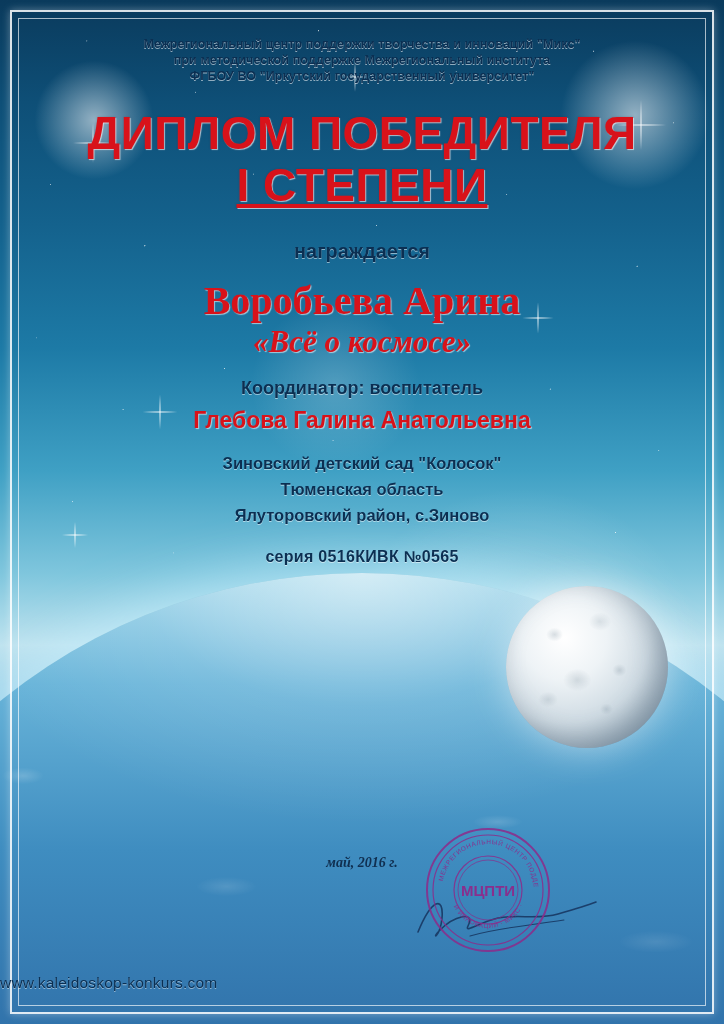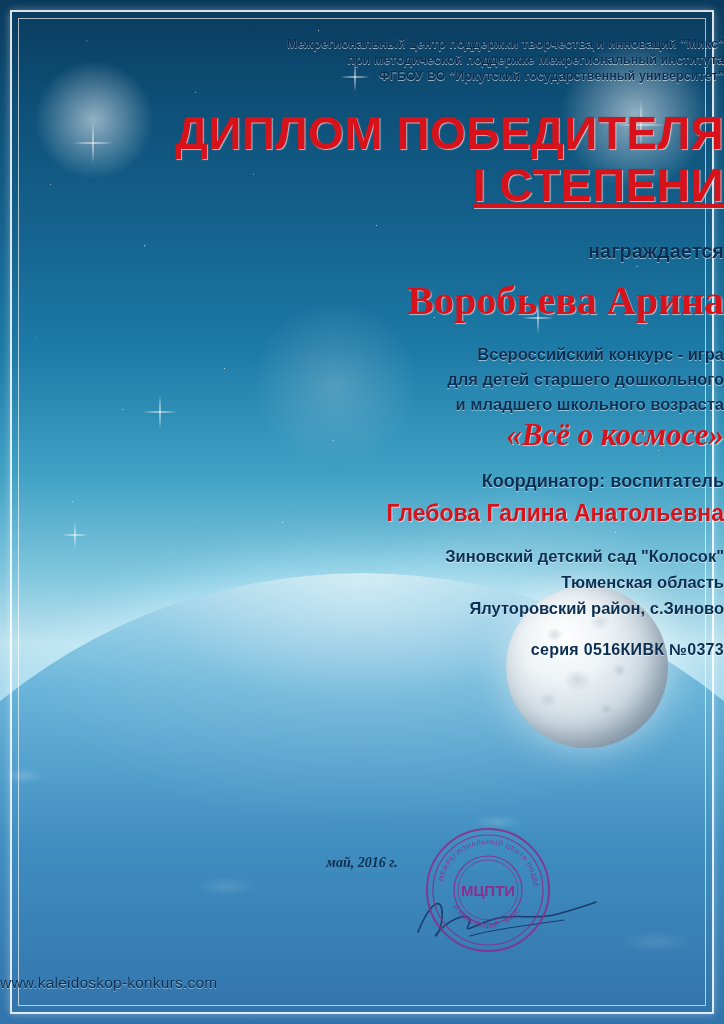--- a/index.html
+++ b/index.html
@@ -144,21 +144,21 @@
   }
   .frame-inner {
     position: absolute;
     left: 18px; top: 18px; right: 18px; bottom: 18px;
     border: 1px solid rgba(255,255,255,0.65);
     pointer-events: none;
   }
   .content {
     position: absolute;
     left: 0; right: 0; top: 0; bottom: 0;
-    text-align: right;
+    text-align: center;
   }
   .org {
     margin-top: 36px;
     font-size: 12.5px;
     line-height: 16px;
     color: #0b2f52;
     font-weight: bold;
     letter-spacing: 0.1px;
     text-shadow: 0 1px 0 rgba(255,255,255,0.55);
   }
@@ -325,38 +325,33 @@
 
     <div class="title">
       <span>ДИПЛОМ ПОБЕДИТЕЛЯ</span>
       <span class="line2">I СТЕПЕНИ</span>
     </div>
 
     <div class="awarded">награждается</div>
 
     <div class="winner">Воробьева Арина</div>
 
-    <div class="contest">
-      <div>Всероссийский конкурс - игра</div>
-      <div>для детей старшего дошкольного</div>
-      <div>и младшего школьного возраста</div>
-    </div>
 
     <div class="contest-name">«Всё о космосе»</div>
 
     <div class="coordinator-label">Координатор:  воспитатель</div>
     <div class="coordinator-name">Глебова  Галина Анатольевна</div>
 
     <div class="place">
       <div>Зиновский детский сад "Колосок"</div>
       <div>Тюменская область</div>
       <div>Ялуторовский район, с.Зиново</div>
     </div>
 
-    <div class="series">серия  0516КИВК    №0373</div>
+    <div class="series">серия  0516КИВК    №0565</div>
   </div>
 
   <div class="signature-block">
     <div class="sig-date">май, 2016 г.</div>
   </div>
 
   <svg class="handwriting" viewBox="0 0 190 52">
     <path d="M8,40 C22,6 34,4 32,26 C30,46 20,48 30,38 C44,24 66,18 58,34 C54,42 70,30 88,26 C108,22 128,28 148,22 C162,18 176,14 186,10" fill="none" stroke="#1b3f6b" stroke-width="1.6" stroke-linecap="round"></path>
     <path d="M60,44 C86,36 116,34 154,28" fill="none" stroke="#1b3f6b" stroke-width="1.1" stroke-linecap="round"></path>
   </svg>

